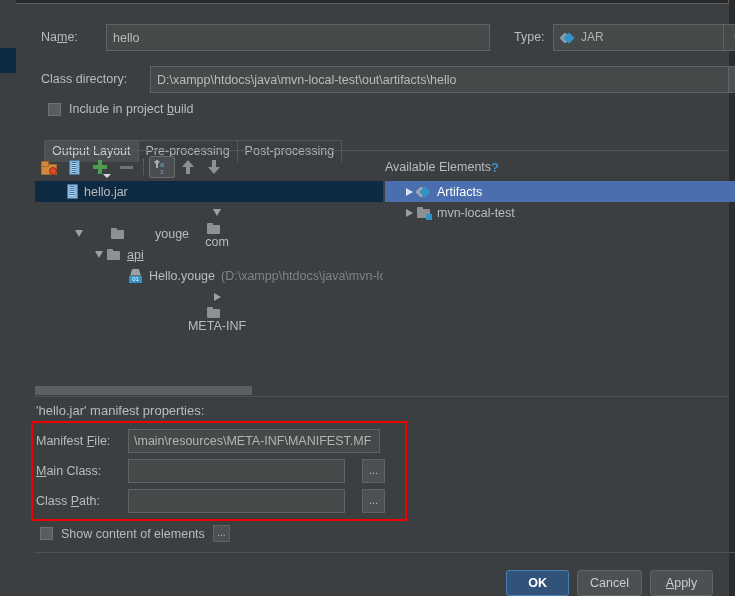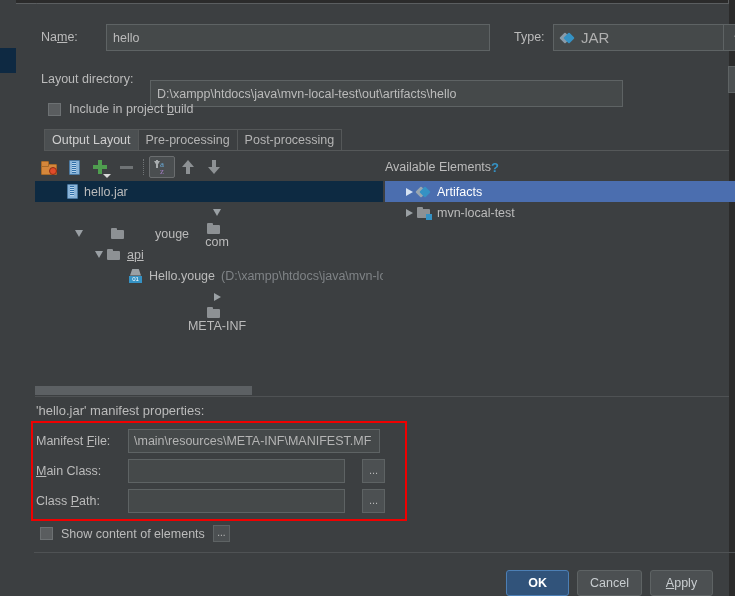--- a/index.html
+++ b/index.html
@@ -102,21 +102,21 @@
     background: #45494a;
     border: 1px solid #5e6364;
     display: flex;
     align-items: center;
   }
   .combo-val {
     flex: 1;
     padding-left: 7px;
     line-height: 25px;
     color: #b0b0b0;
-    font-size: 15px;
+    font-size: 12px;
     display: flex; align-items: center; gap: 7px;
   }
   .combo-arrow {
     width: 26px; height: 25px;
     border-left: 1px solid #5e6364;
     display: flex; align-items: center; justify-content: center;
     color: #c8c8c8;
     font-size: 9px;
   }
   .jar-glyph {
@@ -134,22 +134,22 @@
   .jar-glyph i.b { left: 4px; top: 2.5px; background: #3592c4; }
 
   .row-out {
     position: absolute; left: 20px; top: 60px;
     width: 700px; height: 30px;
   }
   .label-out {
     position: absolute; left: 4px; top: 0; width: 120px;
   }
   .field-out {
-    position: absolute; left: 113px; top: 16px;
-    width: 473px; height: 27px;
+    position: absolute; left: 113px; top: 2px;
+    width: 579px; height: 27px;
     line-height: 25px;
   }
   .btn-ellipsis {
     position: absolute;
     box-sizing: border-box;
     background: #4c5052;
     border: 1px solid #5e6364;
     color: #b8b8b8;
     font-size: 11px;
     text-align: center;
@@ -168,21 +168,21 @@
     display: inline-block;
   }
   .row-incl {
     position: absolute; left: 31px; top: 97px;
     display: flex; align-items: center; gap: 8px;
   }
   .row-incl .lbl { line-height: 16px; }
 
   
   .tabs {
-    position: absolute; left: 27px; top: 124px;
+    position: absolute; left: 27px; top: 135px;
     height: 23px;
     display: flex;
     align-items: flex-end;
   }
   .tab {
     box-sizing: border-box;
     height: 22px;
     padding: 0 7px;
     line-height: 21px;
     font-size: 12.5px;
@@ -568,21 +568,21 @@
               <i class="a"></i>
               <i class="b"></i>
             </span>
           <span>JAR</span>
         </div>
         <div class="combo-arrow">▼</div>
       </div>
     </div>
 
     <div class="row-out">
-      <span class="lbl label-out">Layout directory:</span>
+      <span class="lbl label-out">Class directory:</span>
       <input class="input field-out" type="text" value="D:\xampp\htdocs\java\mvn-local-test\out\artifacts\hello" style="">
       <div class="btn-ellipsis out-dots">...</div>
     </div>
 
     <div class="row-incl">
       <span class="cb"></span>
       <span class="lbl">Include in project <span class="mn">b</span>uild</span>
     </div>
 
     <div class="tabs">

